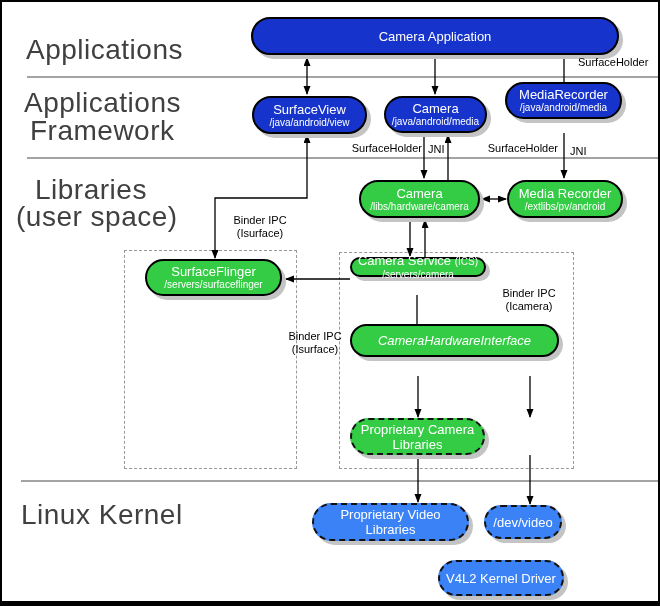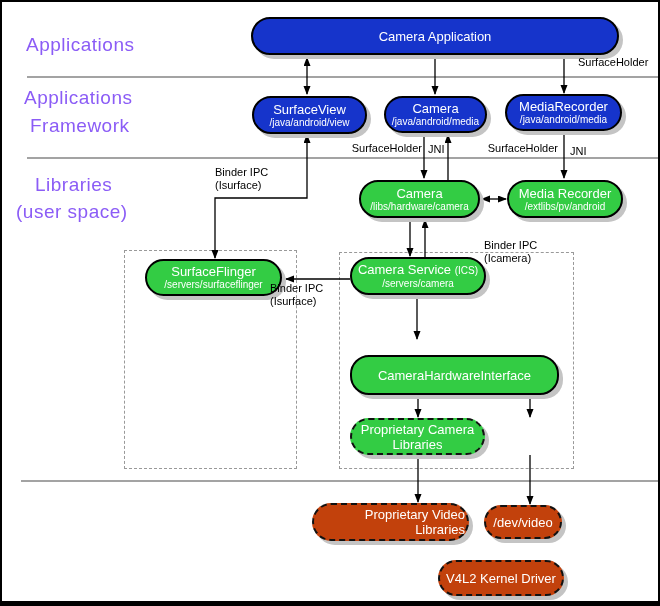--- a/index.html
+++ b/index.html
@@ -2,54 +2,55 @@
 <html><head>
 <meta charset="utf-8">
 <style>
   html,body{margin:0;padding:0;background:#fff;}
   #stage{
     position:relative;width:660px;height:606px;box-sizing:border-box;
     background:#fff;border:2px solid #000;border-bottom:5px solid #000;
     font-family:"Liberation Sans", sans-serif;overflow:hidden;
   }
   .divider{position:absolute;height:2px;background:#a3a3a3;right:0;}
-  .layer-label{position:absolute;color:#8b5cf6;font-size:19px;letter-spacing:.5px;white-space:nowrap;}
+  .layer-label{position:absolute;color:#404040;font-size:28px;letter-spacing:.5px;white-space:nowrap;}
   .node{
     position:absolute;display:flex;flex-direction:column;align-items:center;justify-content:center;
     color:#fff;text-align:center;box-sizing:border-box;
     border:2px solid #000;border-radius:19px;
     box-shadow:4px 4px 0 0 #c4c4c4;z-index:3;padding:1px 2px;
   }
   .blue{background:#1634cb;}
   .green{background:#33cc44;}
-  .red{background:#c2410c;text-align:right;}
+  .red{background:#3b82f6;}
   .dashedb{border:2px dashed #111;}
   .nt{font-size:13px;line-height:15px;}
   .nts{font-size:10px;}
   .ns{font-size:10px;line-height:12px;}
   .group-rect{position:absolute;border:1px dashed #999;z-index:1;}
   .elabel{position:absolute;color:#000;font-size:11px;line-height:13px;z-index:4;white-space:nowrap;}
-  .ctr{}
+  .ctr{text-align:center;margin-top:48px;}
   .rgt{text-align:right;}
   svg#wires{position:absolute;left:0;top:0;z-index:2;pointer-events:none;}
 </style>
 </head>
 <body>
 
 <div id="stage">
 
   <div class="divider" style="left:25px;top:74px;"></div>
   <div class="divider" style="left:25px;top:155px;"></div>
   <div class="divider" style="left:19px;top:478px;"></div>
 
   <div class="layer-label" style="left:24px;top:32px;">Applications</div>
   <div class="layer-label" style="left:22px;top:85px;">Applications</div>
   <div class="layer-label" style="left:28px;top:113px;">Framework</div>
   <div class="layer-label" style="left:33px;top:172px;">Libraries</div>
   <div class="layer-label" style="left:14px;top:199px;">(user space)</div>
+  <div class="layer-label" style="left:19px;top:497px;">Linux Kernel</div>
 
   <div class="group-rect" style="left:122px;top:248px;width:171px;height:217px;"></div>
   <div class="group-rect" style="left:337px;top:250px;width:233px;height:215px;"></div>
 
   <svg id="wires" width="660" height="606" viewBox="0 0 660 606">
     <defs>
       <marker id="ah" markerUnits="userSpaceOnUse" markerWidth="9" markerHeight="8" refX="8" refY="3.5" orient="auto">
         <path d="M0,0 L9,3.5 L0,7 z" fill="#000"></path>
       </marker>
       <marker id="ahs" markerUnits="userSpaceOnUse" markerWidth="9" markerHeight="8" refX="8" refY="3.5" orient="auto-start-reverse">
@@ -104,49 +105,49 @@
 
   <div class="node blue" style="left:249px;top:15px;width:368px;height:38px;">
     <div class="nt">Camera Application</div>
   </div>
 
   <div class="node blue" style="left:382px;top:94px;width:103px;height:37px;">
     <div class="nt">Camera</div>
     <div class="ns">/java/android/media</div>
   </div>
 
-  <div class="node blue" style="left:503px;top:92px;width:117px;height:37px;text-align:center;">
+  <div class="node blue" style="left:503px;top:80px;width:117px;height:37px;text-align:center;">
     <div class="nt">MediaRecorder</div>
     <div class="ns">/java/android/media</div>
   </div>
 
   <div class="node green" style="left:357px;top:178px;width:121px;height:38px;">
     <div class="nt">Camera</div>
     <div class="ns">/libs/hardware/camera</div>
   </div>
 
   <div class="node green" style="left:143px;top:257px;width:137px;height:37px;">
     <div class="nt">SurfaceFlinger</div>
     <div class="ns">/servers/surfaceflinger</div>
   </div>
 
   <div class="node green" style="left:505px;top:178px;width:116px;height:38px;">
     <div class="nt">Media Recorder</div>
     <div class="ns">/extlibs/pv/android</div>
   </div>
 
-  <div class="node green" style="left:348px;top:255px;width:136px;height:38px;">
+  <div class="node green" style="left:348px;top:255px;width:136px;height:20px;">
     <div class="nt">
       <span>Camera Service</span>
       <span class="nts">(ICS)</span>
     </div>
     <div class="ns">/servers/camera</div>
   </div>
 
-  <div class="node green" style="left:348px;top:353px;width:209px;height:40px;">
+  <div class="node green" style="left:348px;top:322px;width:209px;height:33px;font-style:italic;">
     <div class="nt">CameraHardwareInterface</div>
   </div>
 
   <div class="node green dashedb" style="left:348px;top:416px;width:135px;height:37px;">
     <div class="nt">Proprietary Camera Libraries</div>
   </div>
 
 
   <div class="node red dashedb" style="left:310px;top:501px;width:157px;height:38px;">
     <div class="nt">Proprietary Video Libraries</div>

